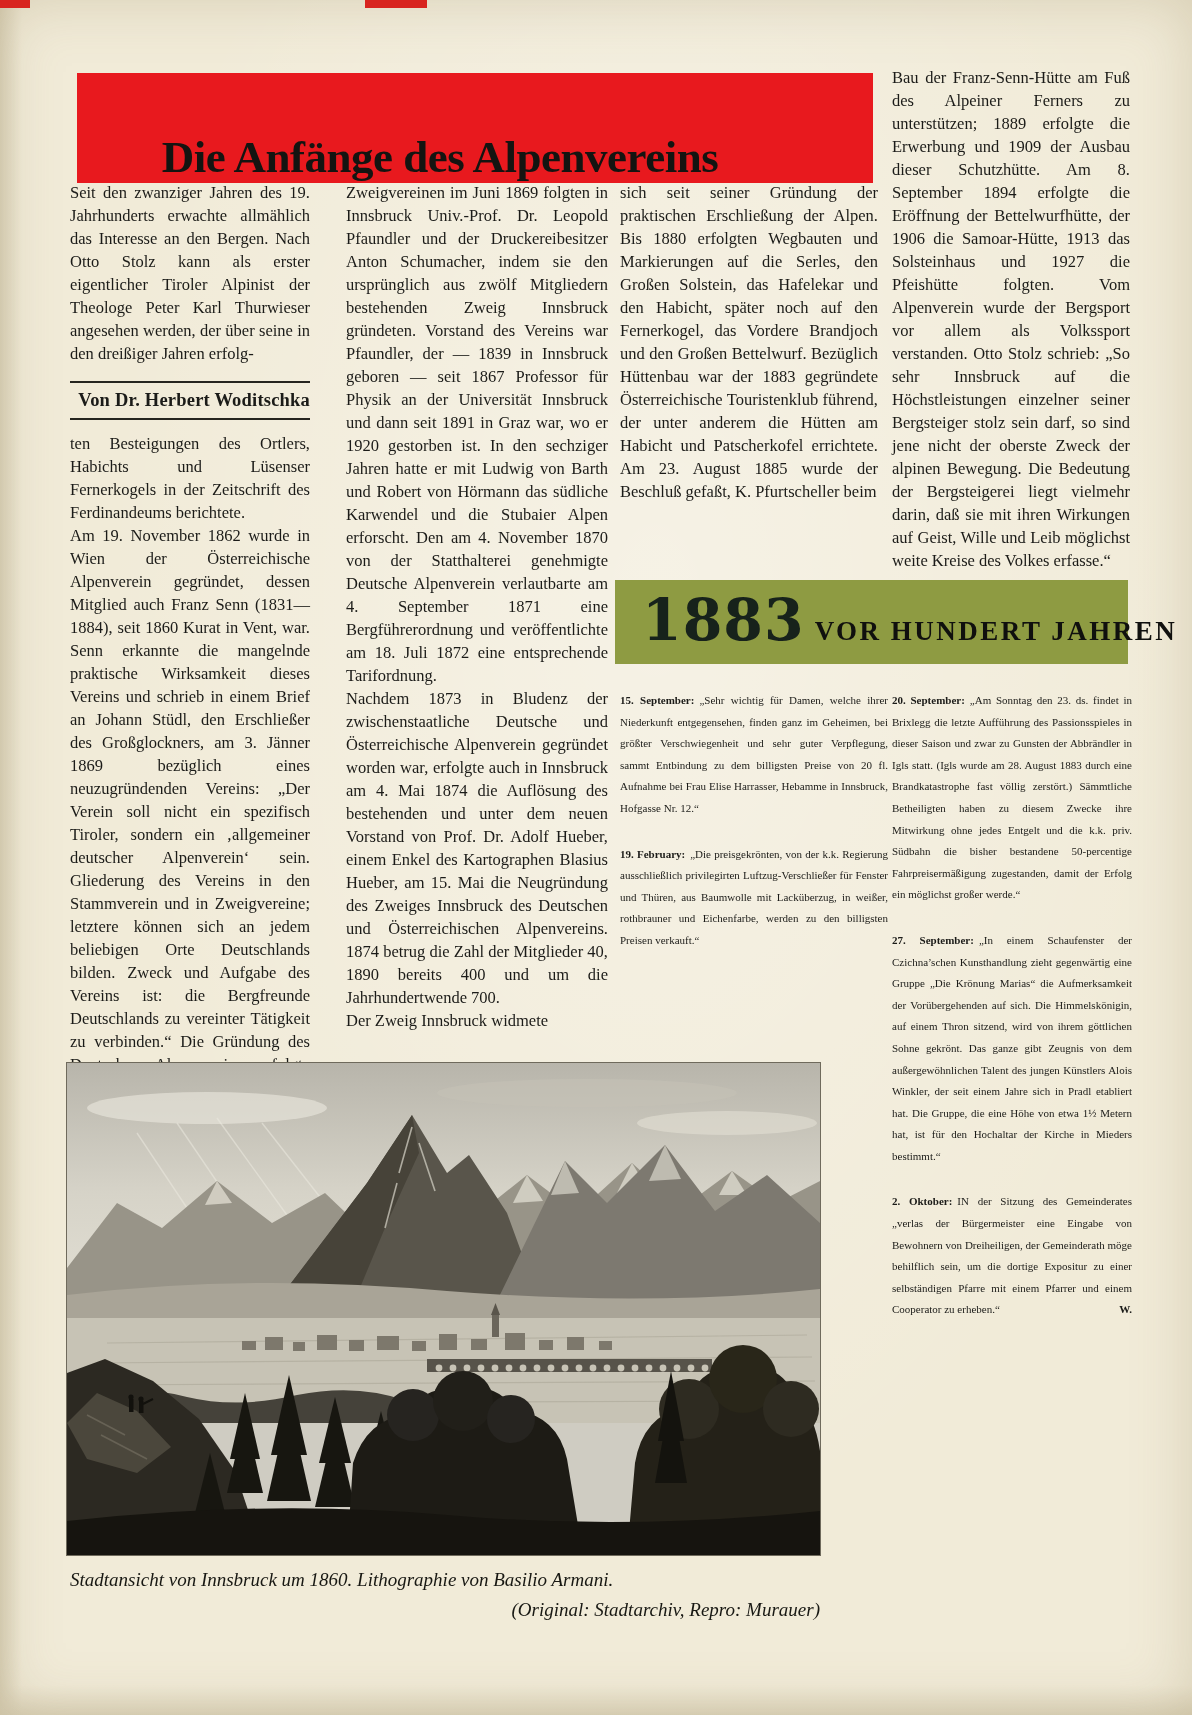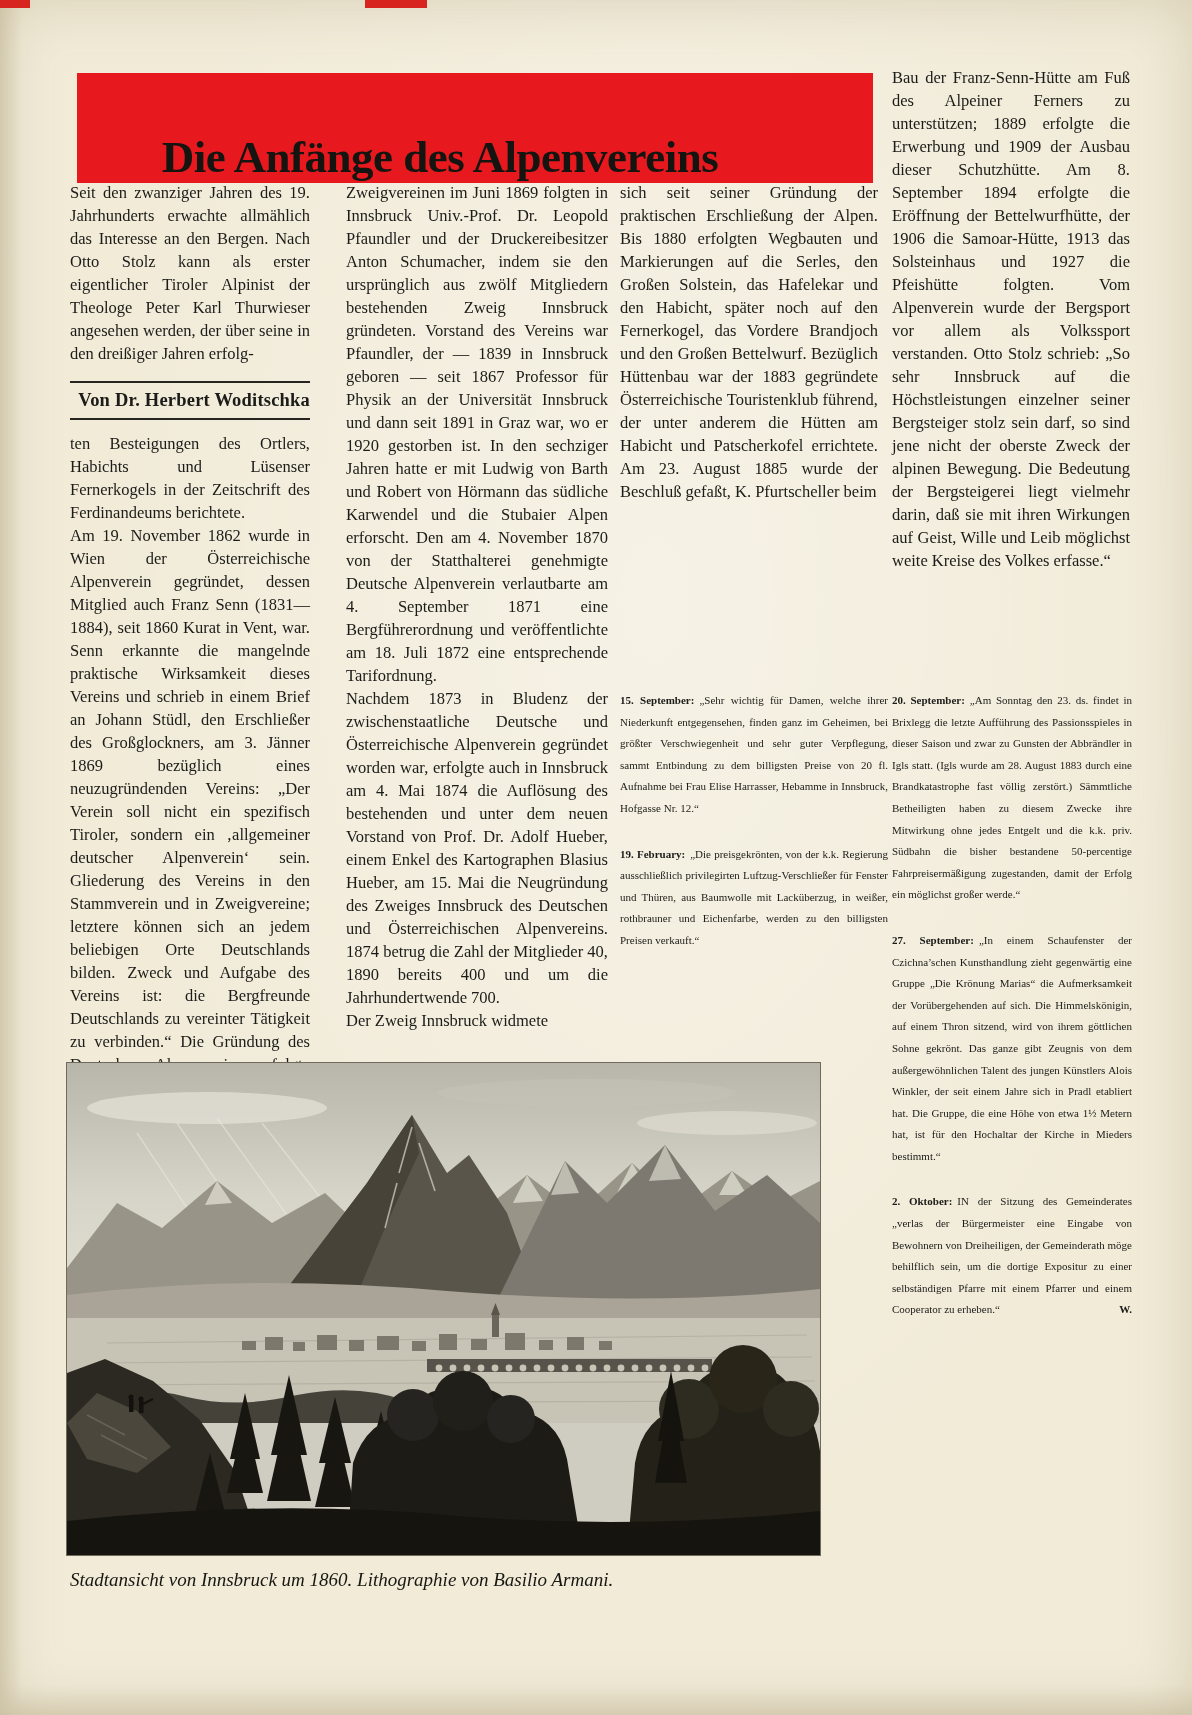--- a/index.html
+++ b/index.html
@@ -120,20 +120,24 @@
   </div>
 
   <div class="col col3">
     <p>sich seit seiner Gründung der praktischen Erschließung der Alpen. Bis 1880 erfolgten Wegbauten und Markierungen auf die Serles, den Großen Solstein, das Hafelekar und den Habicht, später noch auf den Fernerkogel, das Vordere Brandjoch und den Großen Bettelwurf. Bezüglich Hüttenbau war der 1883 gegründete Österreichische Touristenklub führend, der unter anderem die Hütten am Habicht und Patscherkofel errichtete. Am 23. August 1885 wurde der Beschluß gefaßt, K. Pfurtscheller beim</p>
   </div>
 
   <div class="col col4">
     <p>Bau der Franz-Senn-Hütte am Fuß des Alpeiner Ferners zu unterstützen; 1889 erfolgte die Erwerbung und 1909 der Ausbau dieser Schutzhütte. Am 8. September 1894 erfolgte die Eröffnung der Bettelwurfhütte, der 1906 die Samoar-Hütte, 1913 das Solsteinhaus und 1927 die Pfeishütte folgten. Vom Alpenverein wurde der Bergsport vor allem als Volkssport verstanden. Otto Stolz schrieb: „So sehr Innsbruck auf die Höchstleistungen einzelner seiner Bergsteiger stolz sein darf, so sind jene nicht der oberste Zweck der alpinen Bewegung. Die Bedeutung der Bergsteigerei liegt vielmehr darin, daß sie mit ihren Wirkungen auf Geist, Wille und Leib möglichst weite Kreise des Volkes erfasse.“</p>
   </div>
 
+  <div class="green-banner">
+    <span class="year">1883</span>
+    <span class="heading">VOR HUNDERT JAHREN</span>
+  </div>
 
   <div class="century-col centuryA">
     <p class="item"><span class="item-label">15. September:</span><span>„Sehr wichtig für Damen, welche ihrer Niederkunft entgegensehen, finden ganz im Geheimen, bei größter Verschwiegenheit und sehr guter Verpflegung, sammt Entbindung zu dem billigsten Preise von 20 fl. Aufnahme bei Frau Elise Harrasser, Hebamme in Innsbruck, Hofgasse Nr. 12.“</span></p>
     <p class="item"><span class="item-label">19. February:</span><span>„Die preisgekrönten, von der k.k. Regierung ausschließlich privilegirten Luftzug-Verschließer für Fenster und Thüren, aus Baumwolle mit Lacküberzug, in weißer, rothbrauner und Eichenfarbe, werden zu den billigsten Preisen verkauft.“</span></p>
   </div>
 
   <div class="century-col centuryB">
     <p class="item"><span class="item-label">20. September:</span><span>„Am Sonntag den 23. ds. findet in Brixlegg die letzte Aufführung des Passionsspieles in dieser Saison und zwar zu Gunsten der Abbrändler in Igls statt. (Igls wurde am 28. August 1883 durch eine Brandkatastrophe fast völlig zerstört.) Sämmtliche Betheiligten haben zu diesem Zwecke ihre Mitwirkung ohne jedes Entgelt und die k.k. priv. Südbahn die bisher bestandene 50-percentige Fahrpreisermäßigung zugestanden, damit der Erfolg ein möglichst großer werde.“</span></p>
     <p class="item"><span class="item-label">27. September:</span><span>„In einem Schaufenster der Czichna’schen Kunsthandlung zieht gegenwärtig eine Gruppe „Die Krönung Marias“ die Aufmerksamkeit der Vorübergehenden auf sich. Die Himmelskönigin, auf einem Thron sitzend, wird von ihrem göttlichen Sohne gekrönt. Das ganze gibt Zeugnis von dem außergewöhnlichen Talent des jungen Künstlers Alois Winkler, der seit einem Jahre sich in Pradl etabliert hat. Die Gruppe, die eine Höhe von etwa 1½ Metern hat, ist für den Hochaltar der Kirche in Mieders bestimmt.“</span></p>
     <p class="item"><span class="item-label">2. Oktober:</span><span>IN der Sitzung des Gemeinderates „verlas der Bürgermeister eine Eingabe von Bewohnern von Dreiheiligen, der Gemeinderath möge behilflich sein, um die dortige Expositur zu einer selbständigen Pfarre mit einem Pfarrer und einem Cooperator zu erheben.“</span><span class="sig">W.</span></p>
@@ -277,15 +281,16 @@
       <circle cx="724" cy="346" r="28" fill="#2e2b21"></circle>
       <polygon points="588,420 604,330 620,420" fill="#14130e"></polygon>
       <polygon points="591,378 604,308 617,378" fill="#14130e"></polygon>
 
       <path d="M0,492 L0,458 Q200,436 380,452 Q560,468 753,448 L753,492 Z" fill="#16140f"></path>
     </svg>
   </div>
 
   <div class="caption">
     <div>Stadtansicht von Innsbruck um 1860. Lithographie von Basilio Armani.</div>
+    <div class="credit">(Original: Stadtarchiv, Repro: Murauer)</div>
   </div>
 
 </div>
 
 </body></html>

